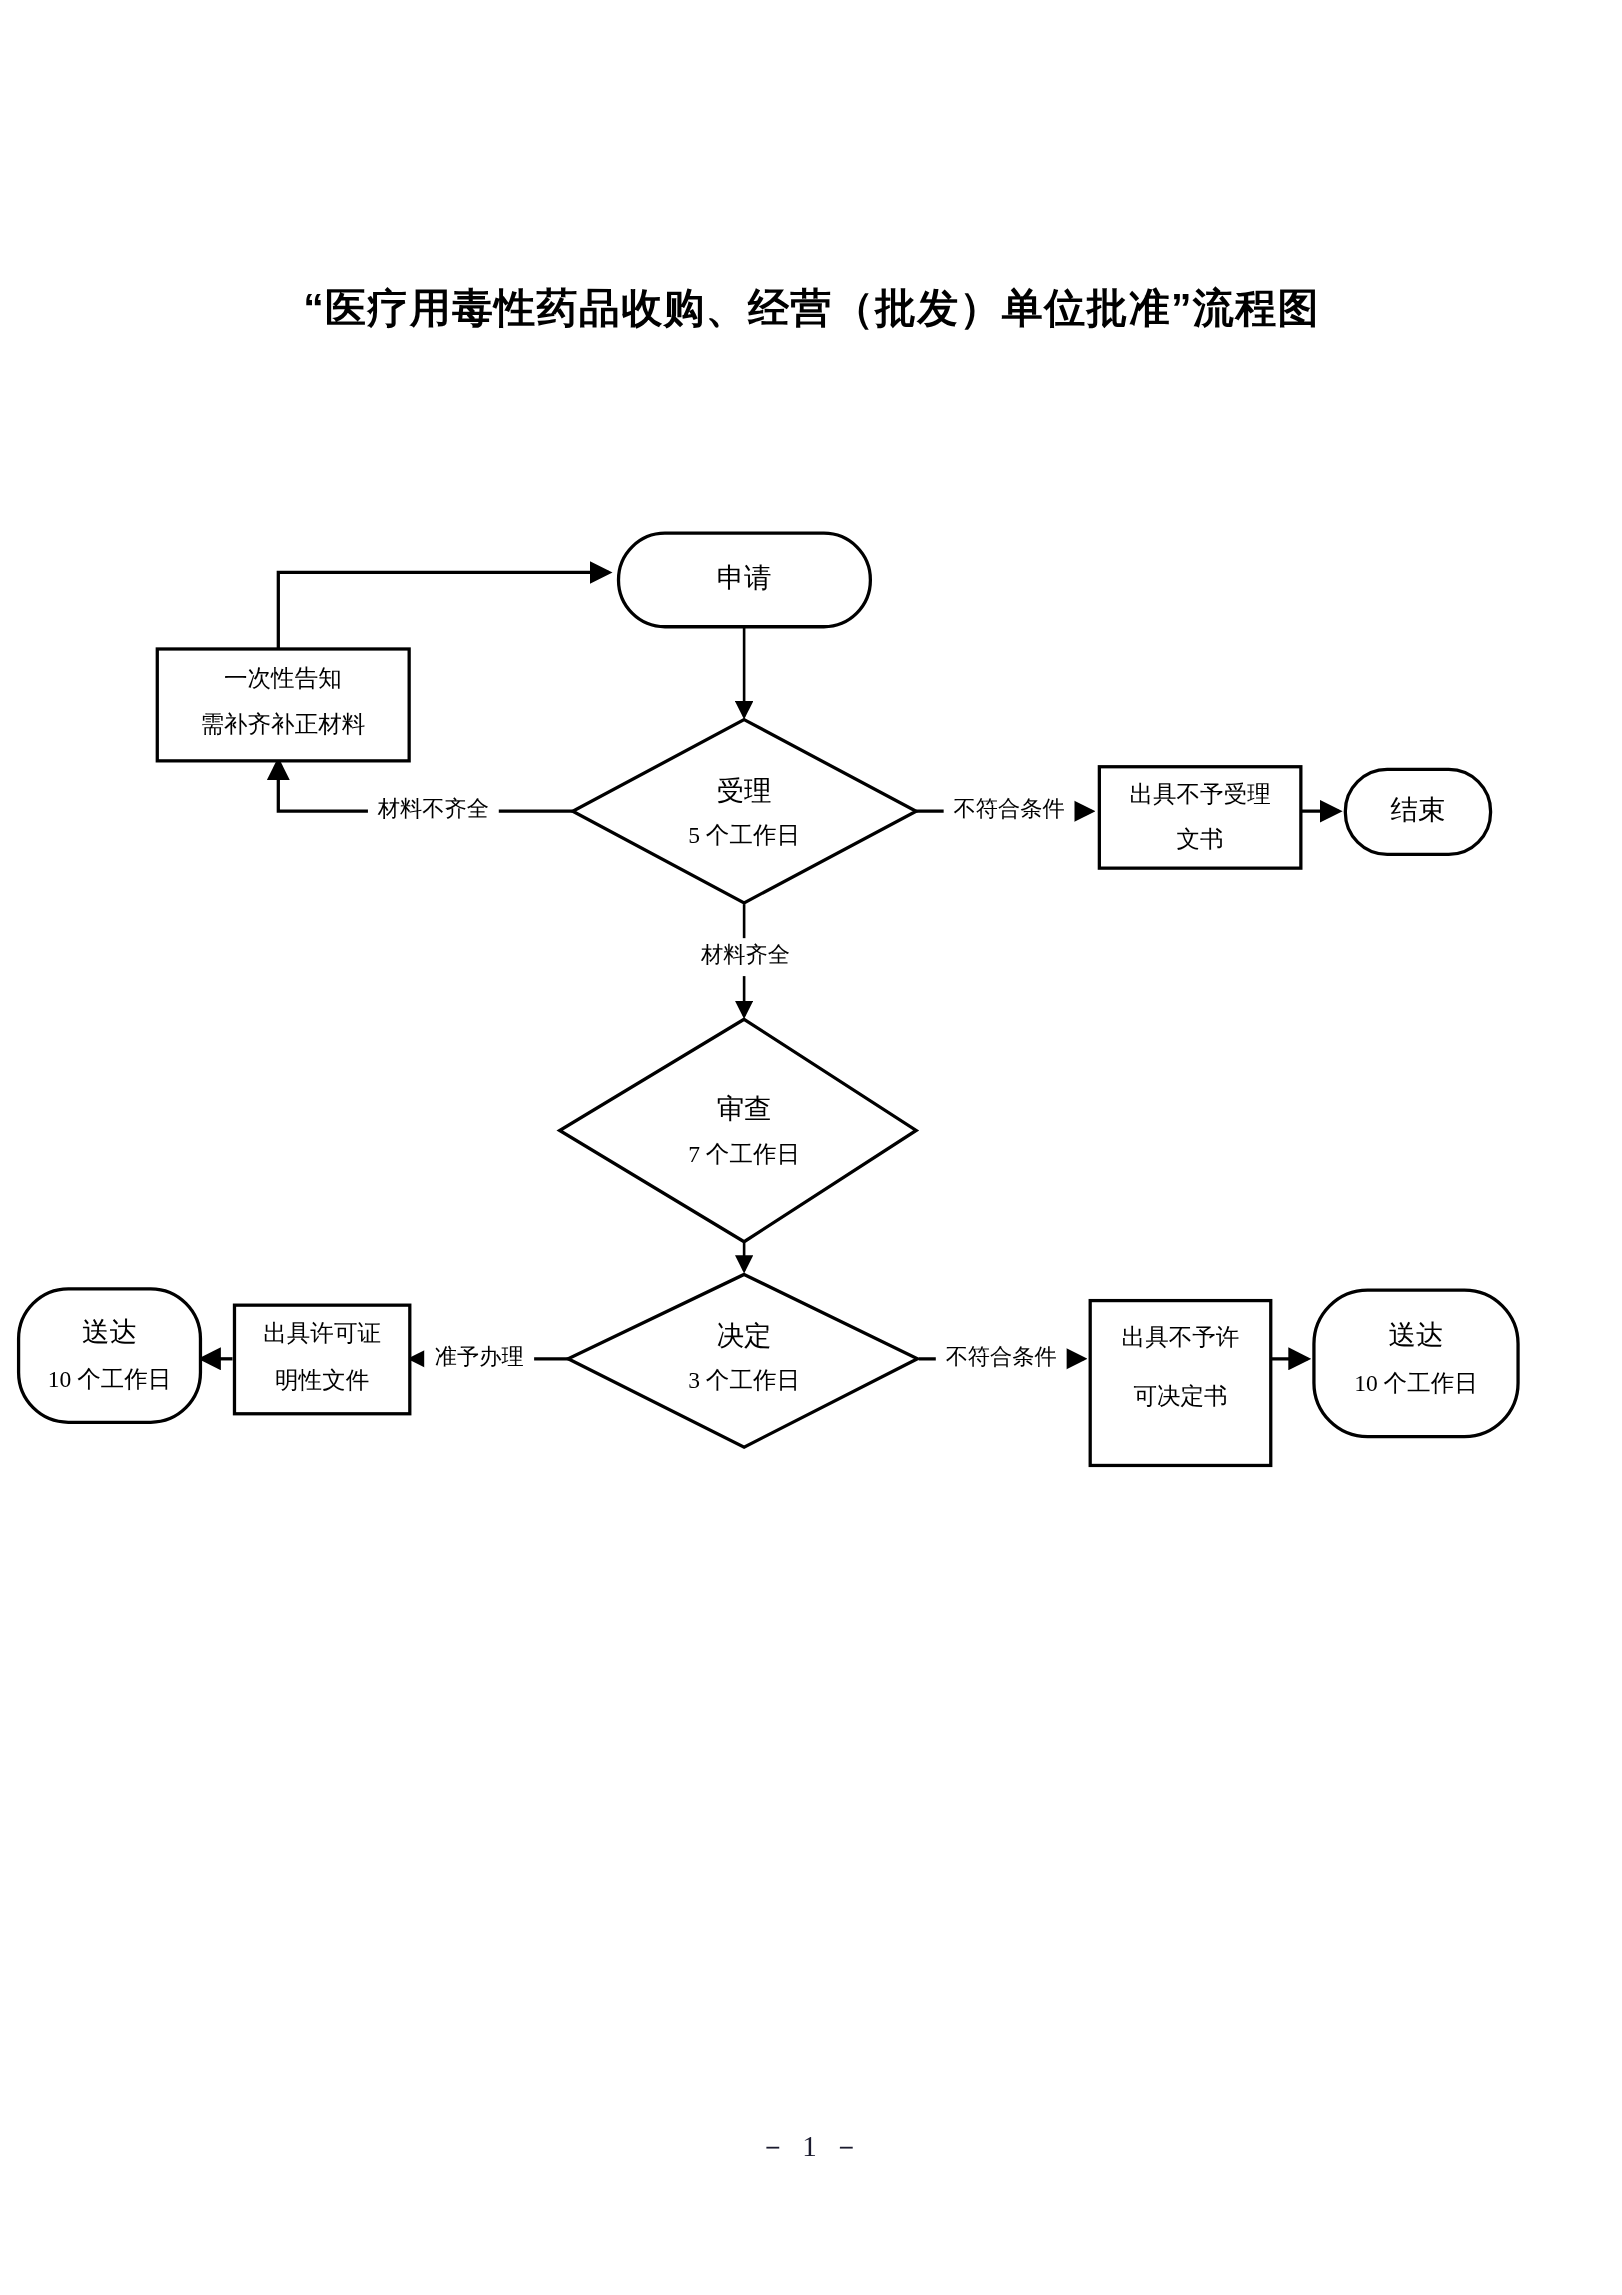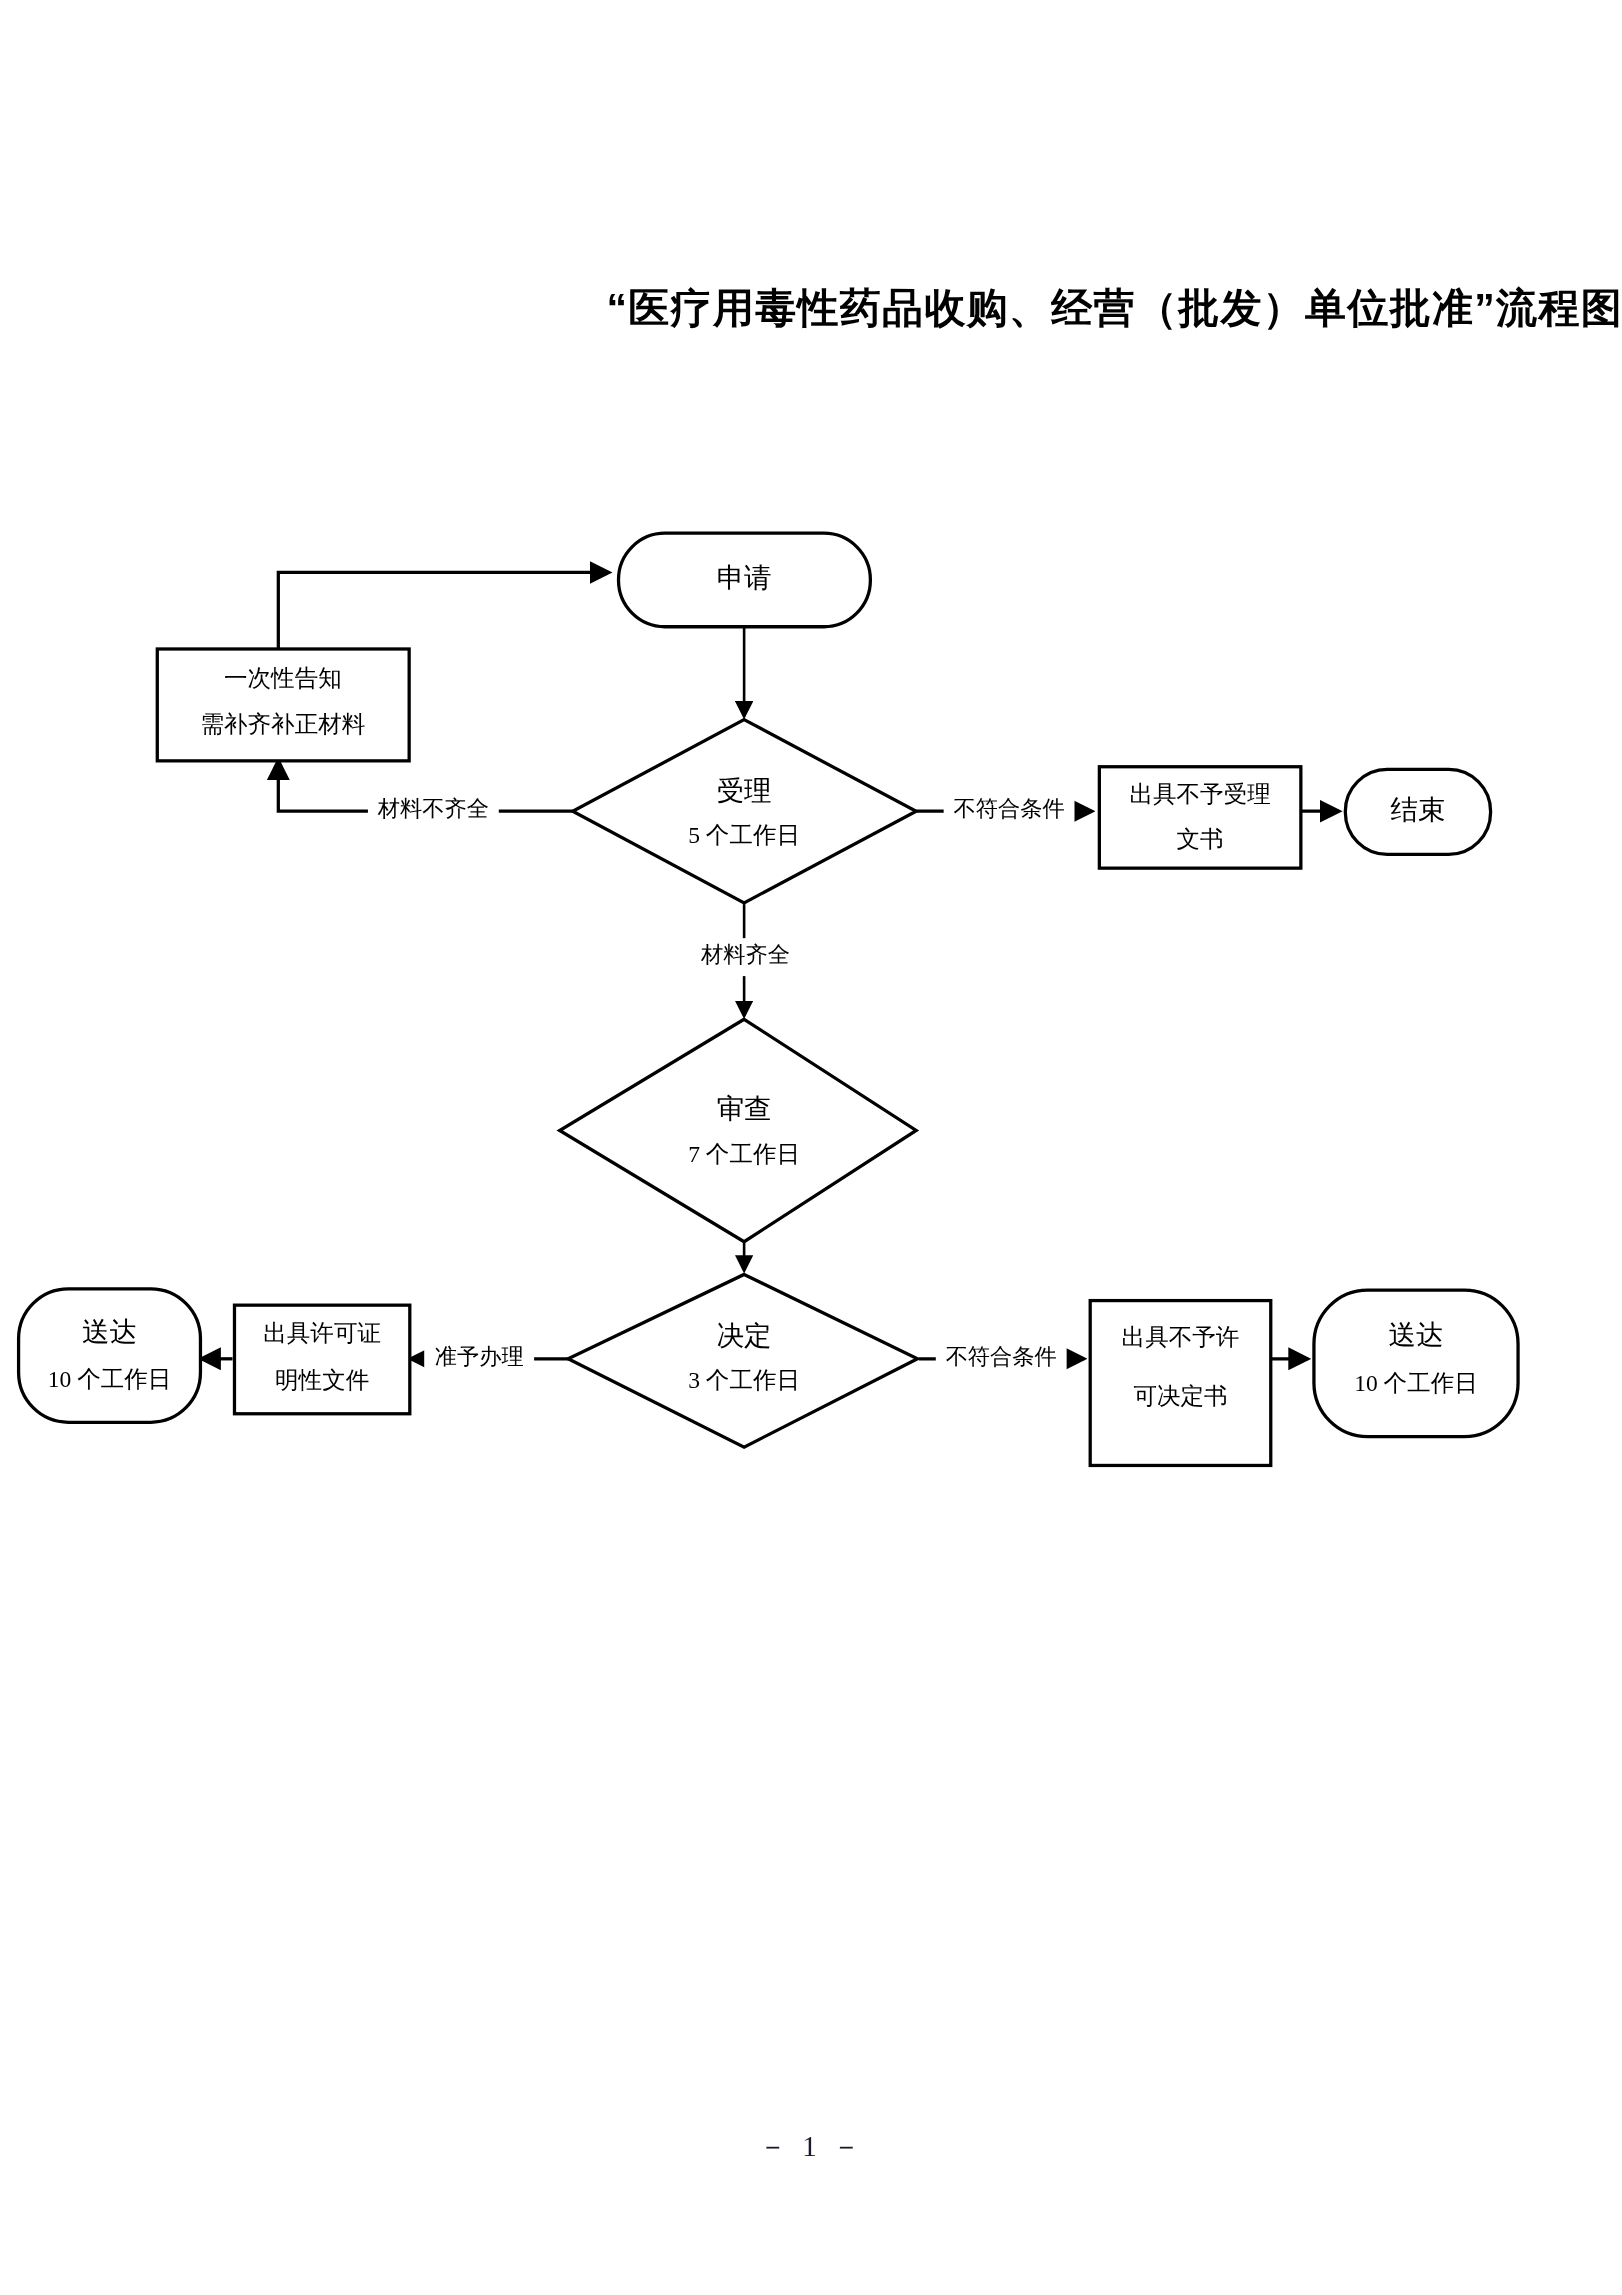--- a/index.html
+++ b/index.html
@@ -15,21 +15,21 @@
     width: 1623px;
     height: 2295px;
     background: #ffffff;
     overflow: hidden;
   }
   #doc-title {
     position: absolute;
     left: 0;
     top: 281px;
     width: 1623px;
-    text-align: right;
+    text-align: center;
     font-family: "Liberation Sans", "DejaVu Sans", sans-serif;
     font-weight: bold;
     font-size: 41px;
     letter-spacing: 1.3px;
     color: #000000;
     white-space: nowrap;
   }
   #flow-svg {
     position: absolute;
     left: 0;

